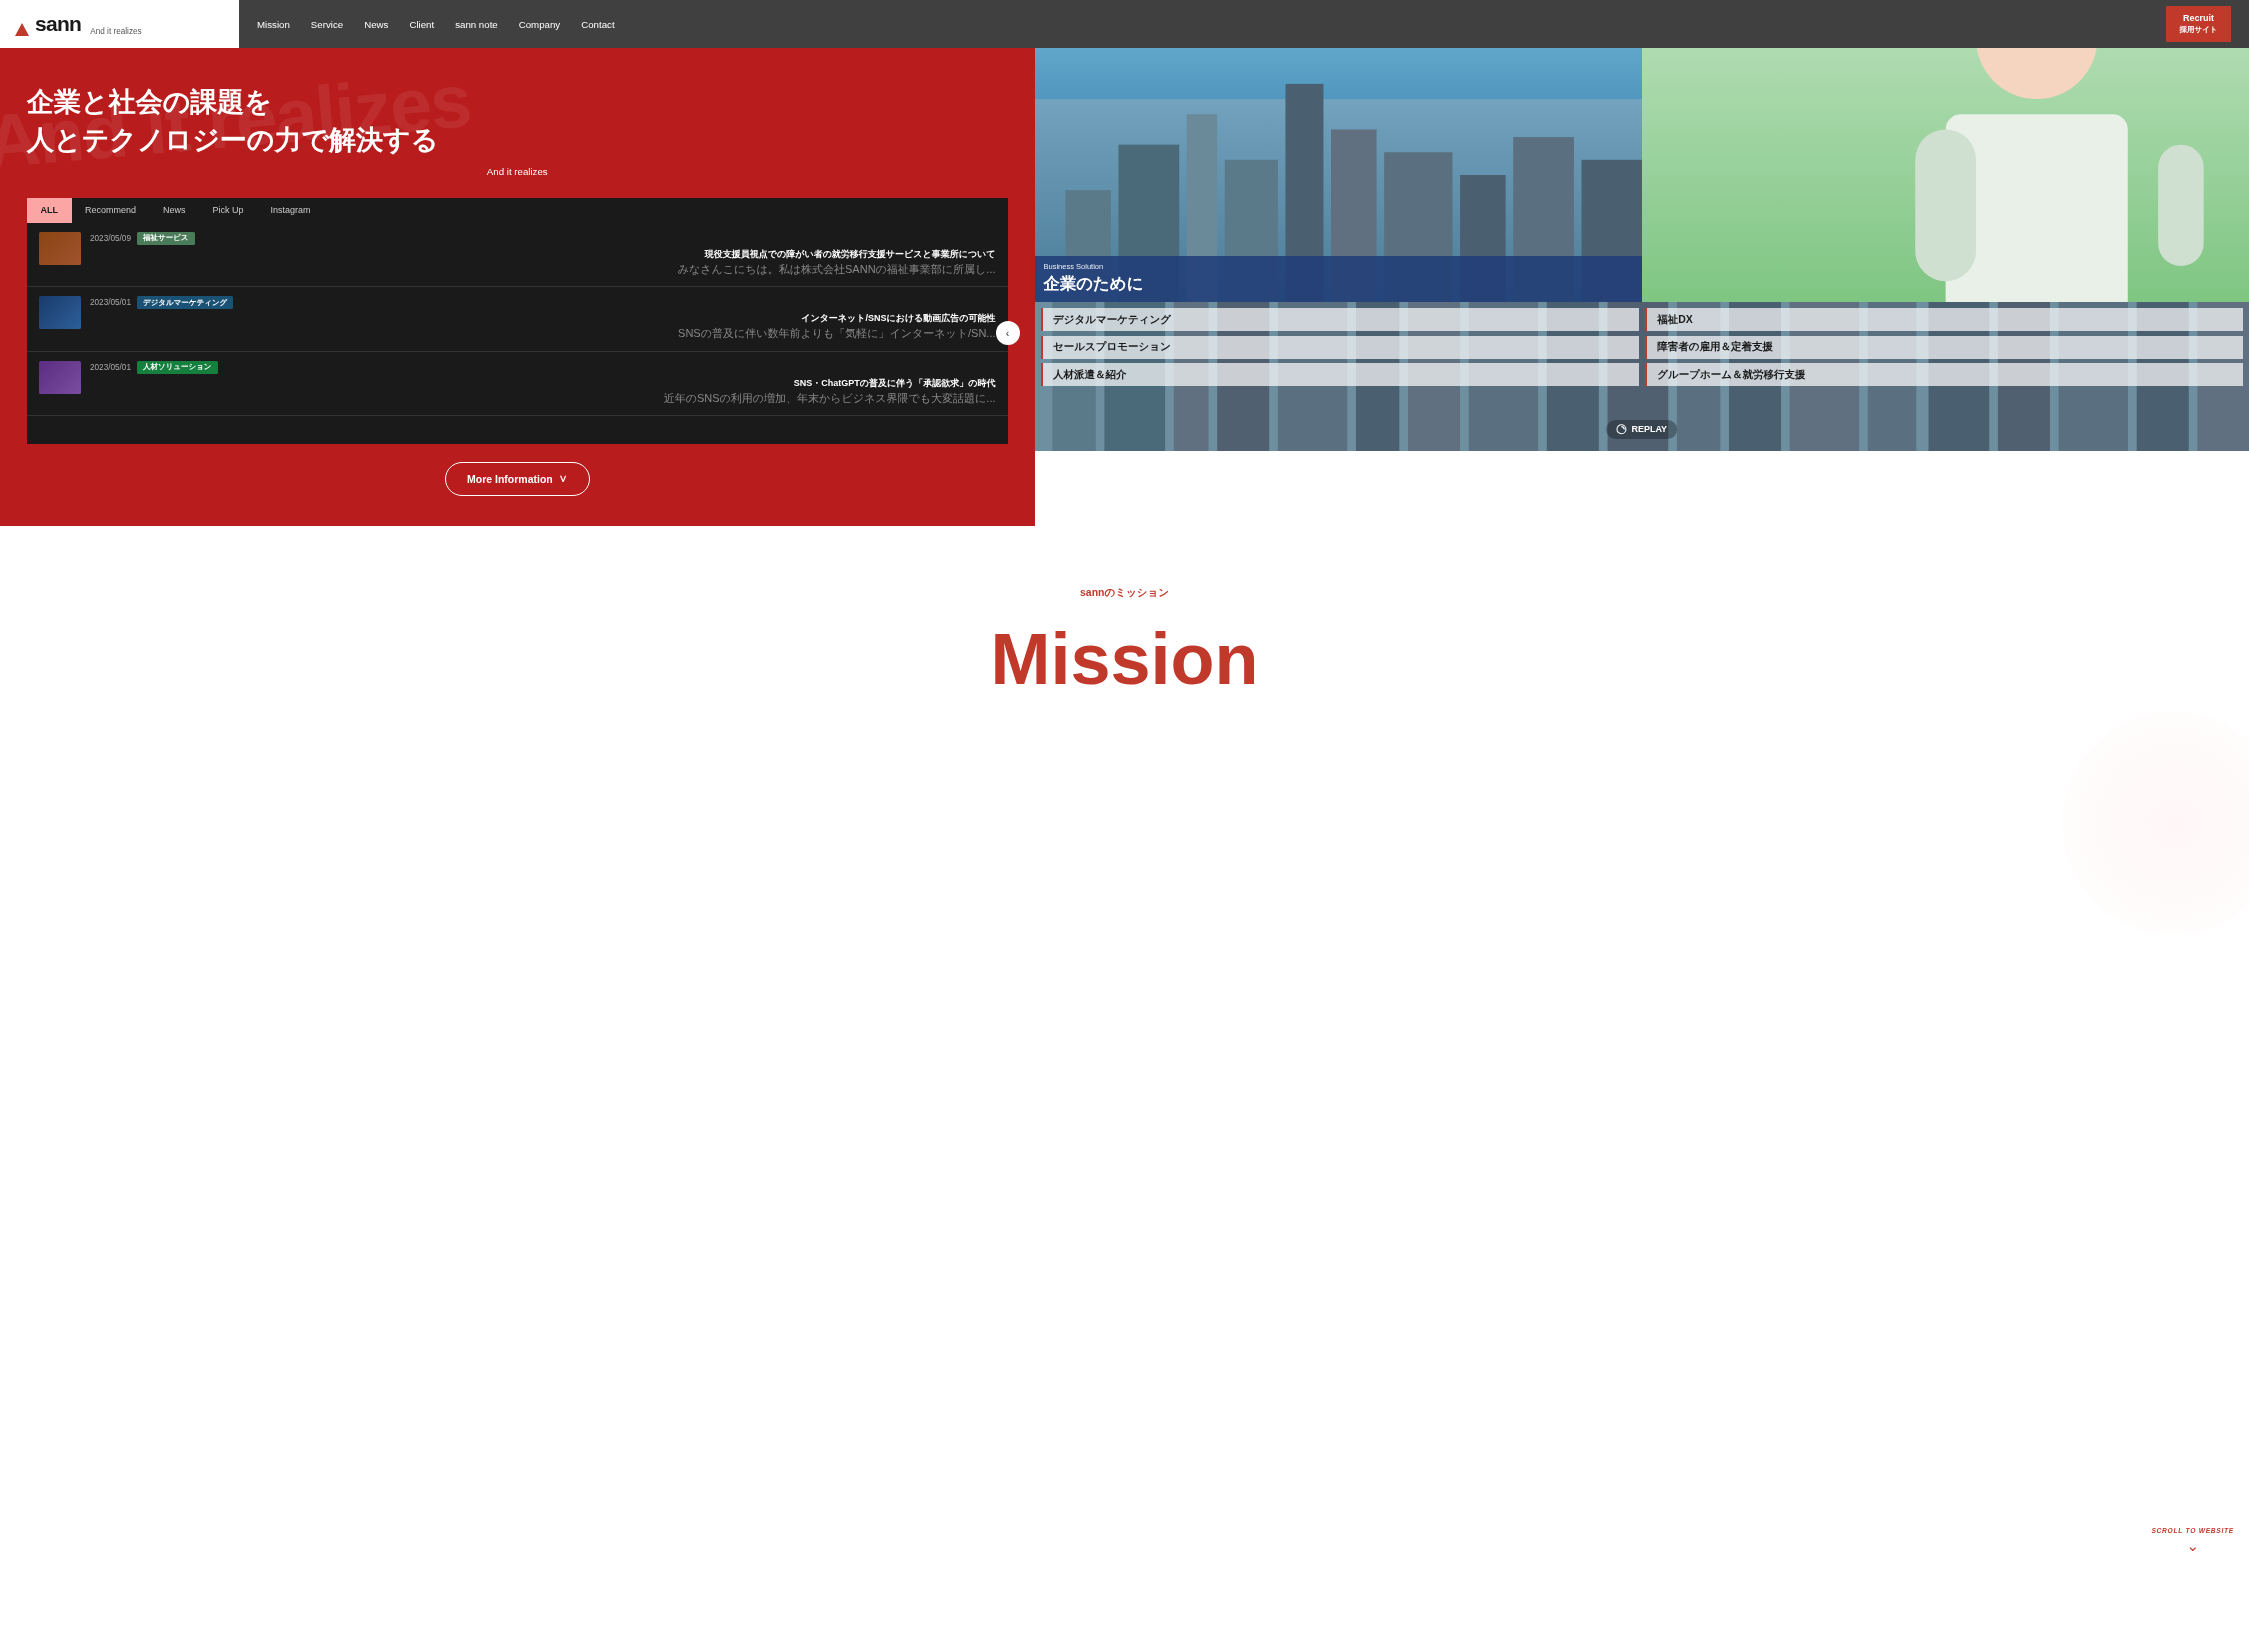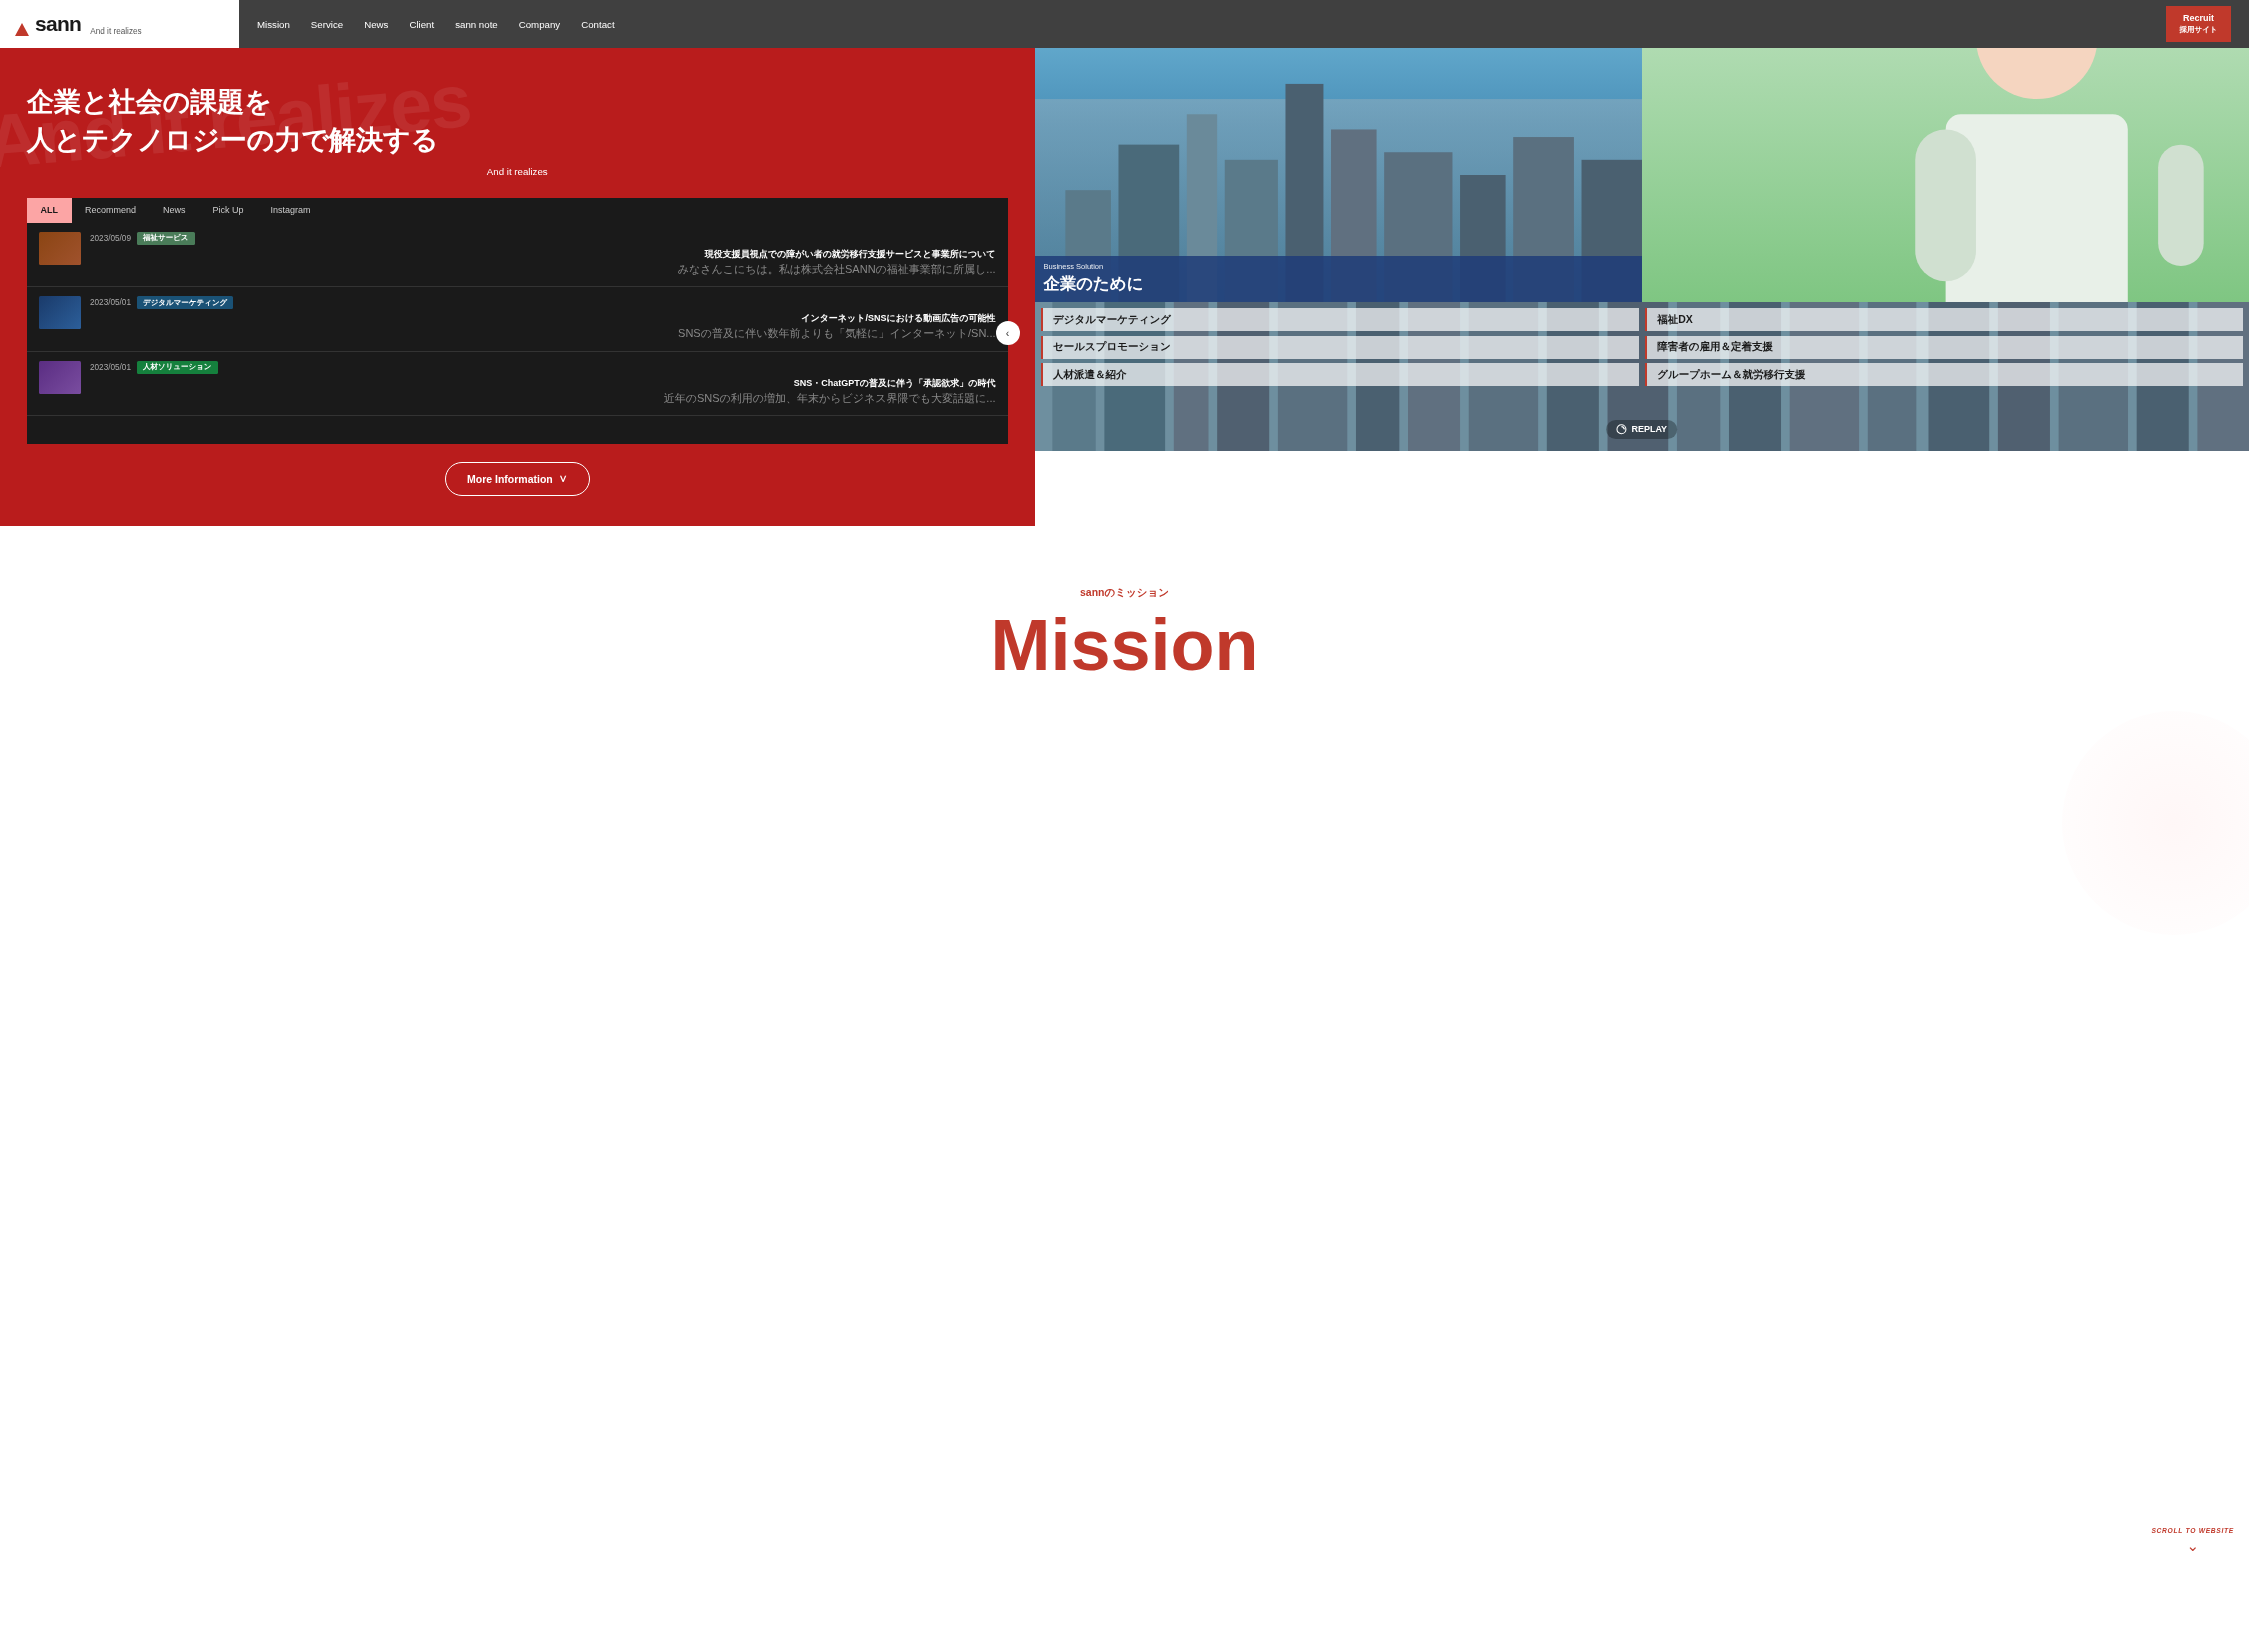--- a/index.html
+++ b/index.html
@@ -322,21 +322,21 @@
     
     .mission-section {
       padding: 60px 30px;
       text-align: center;
       background: #fff;
     }
     .mission-sub {
       font-size: 10.5px;
       color: #c0392b;
       font-weight: 600;
-      margin-bottom: 9px;
+      margin-bottom: 23px;
     }
     .mission-title {
       font-size: 72px;
       font-weight: 900;
       color: #c0392b;
       line-height: 1;
     }
 
     
     .blob {

